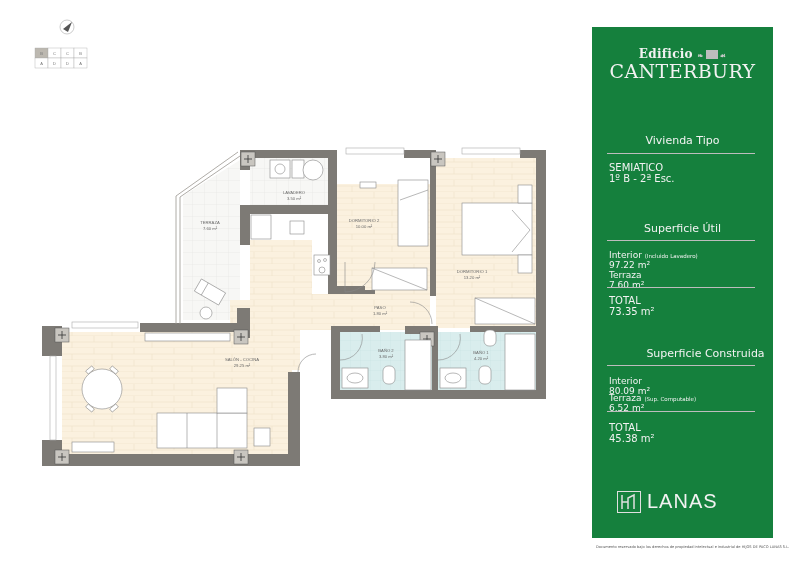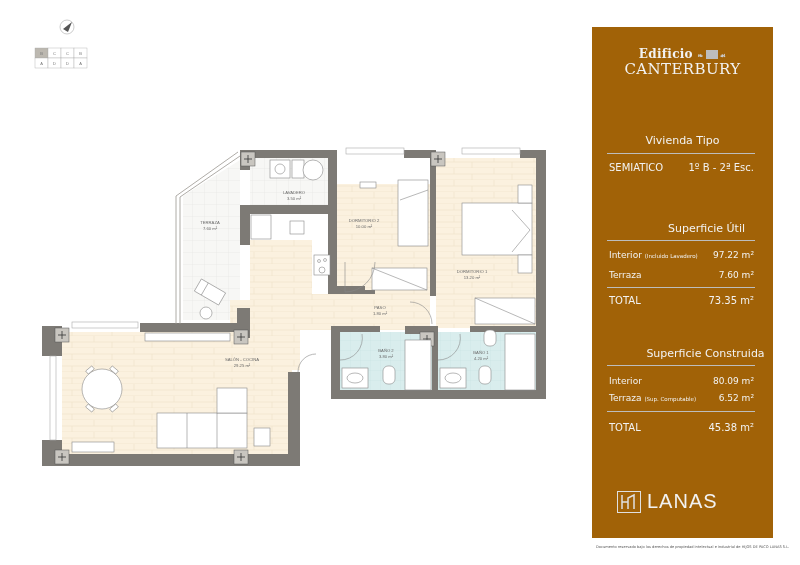--- a/index.html
+++ b/index.html
@@ -1,26 +1,26 @@
 <!DOCTYPE html>
 <html><head>
 <meta charset="utf-8">
 <style>
   html,body{margin:0;padding:0;background:#ffffff;}
   body{width:800px;height:565px;position:relative;overflow:hidden;font-family:"DejaVu Sans","Liberation Sans",sans-serif;}
   .plan{position:absolute;left:0;top:0;width:590px;height:565px;}
-  .panel{position:absolute;left:592px;top:27px;width:181px;height:511px;background:#a16207;color:#f2f2f2;}
+  .panel{position:absolute;left:592px;top:27px;width:181px;height:511px;background:#15803d;color:#f2f2f2;}
   .brand{position:absolute;left:0;top:20px;width:100%;text-align:center;font-family:"DejaVu Serif","Liberation Serif",serif;}
   .brand .pre{font-size:12px;letter-spacing:0.3px;font-weight:bold;}
   .brand .pre .crest{display:inline-block;width:12px;height:9px;background:#bdbdbd;vertical-align:-1px;margin:0 2px;}
   .brand .pre .orn{font-size:7px;color:#ccc;}
-  .brand .name{font-size:15px;letter-spacing:0.4px;margin-top:-1px;}
+  .brand .name{font-size:19px;letter-spacing:0.4px;margin-top:-1px;}
   .sec-title{position:absolute;left:0;width:100%;text-align:center;font-size:11px;}
   .rule{position:absolute;left:15px;width:148px;height:1px;background:#bdbdbd;}
-  .row{position:absolute;left:17px;width:145px;font-size:9px;display:flex;justify-content:space-between;align-items:flex-end;}
+  .row{position:absolute;left:17px;width:145px;font-size:9px;display:flex;justify-content:space-between;align-items:flex-start;flex-direction:column;}
   .row .lbl small{font-size:5.5px;}
   .row.big{font-size:10px;}
   .row.tot{font-size:10px;}
   .logo{position:absolute;left:25px;top:463px;display:flex;align-items:center;}
   .logo .mark{width:24px;height:22px;border:1.5px solid #e0e0e0;box-sizing:border-box;position:relative;margin-right:6px;}
   .logo .txt{font-size:20px;letter-spacing:1px;color:#f2f2f2;font-family:"Liberation Sans",sans-serif;}
   .footer{position:absolute;left:596px;top:545px;font-size:3.6px;color:#555;white-space:nowrap;}
   .lbl-sm{font-family:"Liberation Sans",sans-serif;fill:#6b6b6b;}
 </style>
 </head>
@@ -271,21 +271,21 @@
     <div class="name">CANTERBURY</div>
   </div>
 
   <div class="sec-title" style="top:107px;">Vivienda Tipo</div>
   <div class="rule" style="top:126px;"></div>
   <div class="row big" style="top:135px;">
     <span>SEMIATICO</span>
     <span>1º B - 2ª Esc.</span>
   </div>
 
-  <div class="sec-title" style="top:195px;margin-left:24px;">Superficie Útil</div>
+  <div class="sec-title" style="top:195px;">Superficie Útil</div>
   <div class="rule" style="top:213px;"></div>
   <div class="row" style="top:223px;">
     <span class="lbl"><span>Interior</span> <small>(Incluido Lavadero)</small></span>
     <span>97.22 m²</span>
   </div>
   <div class="row" style="top:243px;">
     <span class="lbl">Terraza</span>
     <span>7.60 m²</span>
   </div>
   <div class="rule" style="top:260px;"></div>

